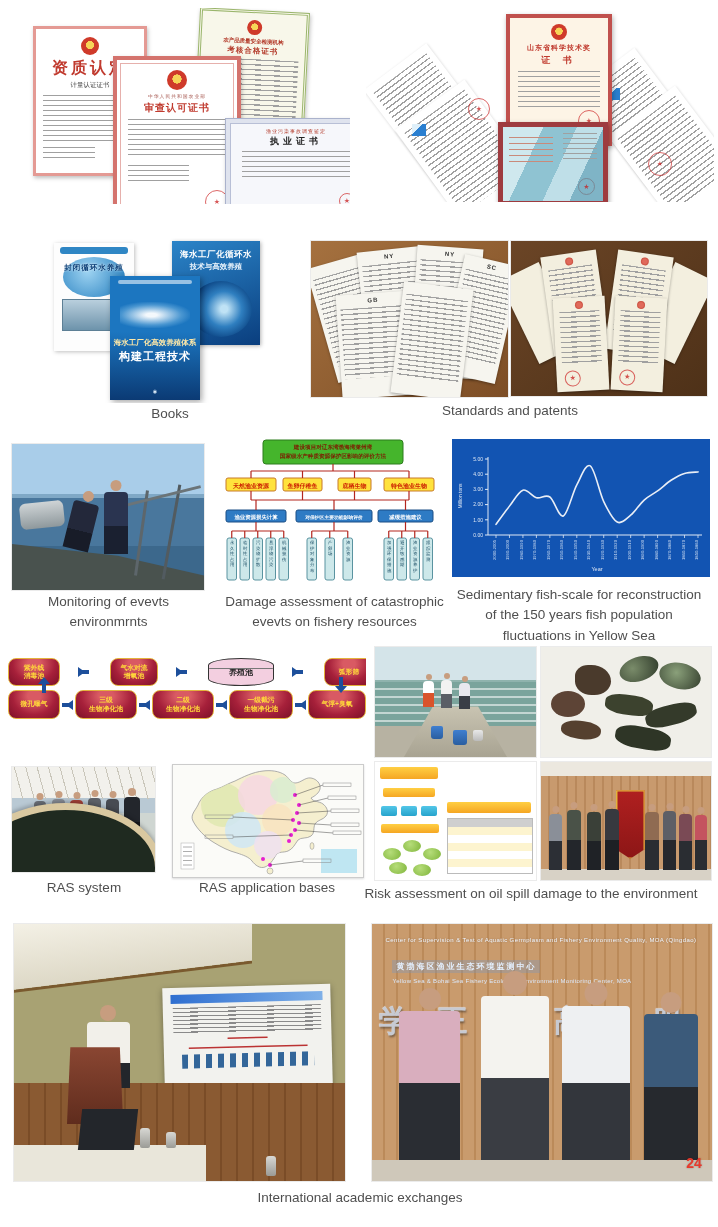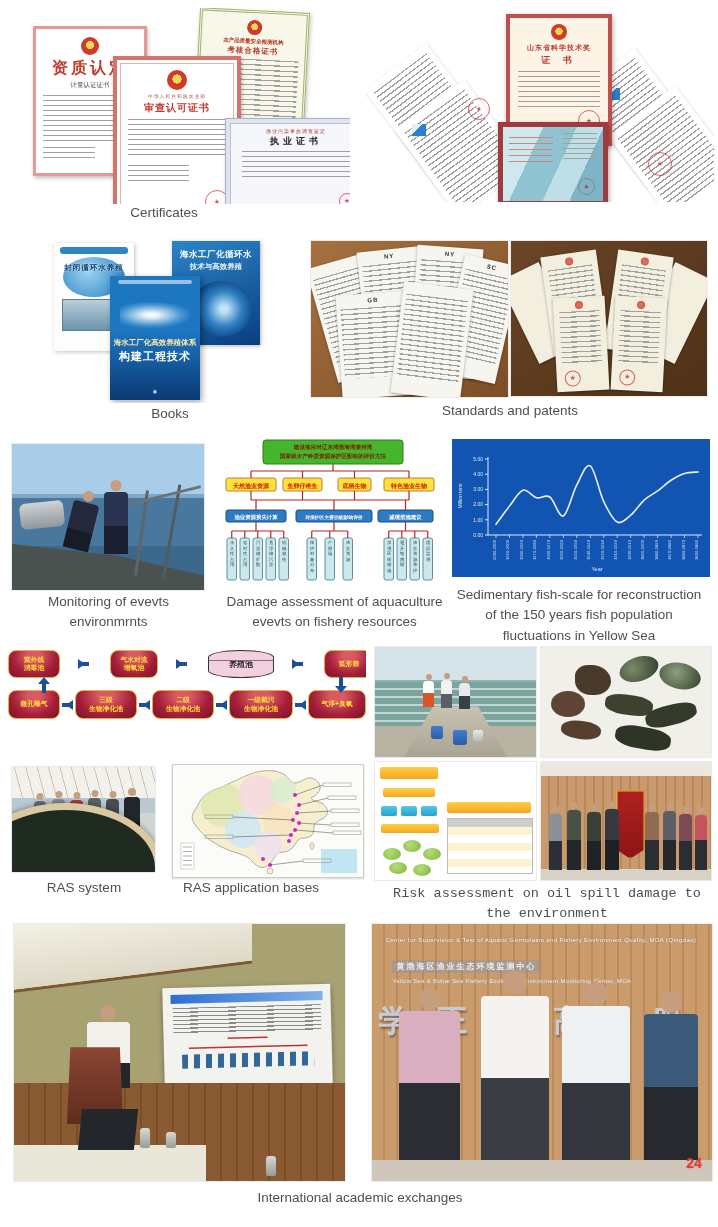--- a/index.html
+++ b/index.html
@@ -74,21 +74,21 @@
   #monit .rail{position:absolute;background:#5d666b;}
   .person{position:absolute;border-radius:4px 4px 0 0;}
   .person::before{content:"";position:absolute;left:50%;transform:translateX(-50%);top:calc(-1*var(--h) - 1px);width:var(--h);height:var(--h);border-radius:50%;background:var(--skin,#c79d7f);}
   
   #damage{left:221px;top:438px;width:228px;height:148px;background:#fff;}
   
   #fishchart{left:452px;top:439px;width:258px;height:138px;background:#1254b2;}
   
   #rasflow{left:8px;top:646px;width:358px;height:76px;}
   .rrow{position:absolute;left:0;right:0;display:flex;align-items:stretch;}
-  #rastop{top:4px;height:28px;gap:20px;}
+  #rastop{top:12px;height:28px;gap:20px;}
   #rasbot{top:44px;height:29px;}
   .rbox{background:radial-gradient(ellipse at 50% 18%,#d95a63 0 18%,#a6203a 60%,#7c1028);border:1px solid #e3b23c;border-radius:8px;
         color:#ffd83a;font-weight:bold;font-size:6.8px;line-height:1.18;display:flex;align-items:center;justify-content:center;
         text-align:center;white-space:pre-line;flex:0 0 auto;}
   #rastop .rbox:nth-child(1){width:50px;} #rastop .rbox:nth-child(3){width:46px;}
   #rastop .rbox:nth-child(7){width:48px;} #rastop .rbox:nth-child(9){width:55px;}
   #rasbot .rbox:nth-child(1){width:50px;} #rasbot .rbox:nth-child(3){width:60px;}
   #rasbot .rbox:nth-child(5){width:60px;} #rasbot .rbox:nth-child(7){width:62px;} #rasbot .rbox:nth-child(9){width:56px;}
   .cyl{flex:0 0 auto;width:64px;position:relative;background:#f3cfe0;border:1px solid #333;border-radius:50% / 26%;
        display:flex;align-items:center;justify-content:center;font-size:8px;font-weight:bold;color:#222;}
@@ -181,21 +181,20 @@
     </div>
     <div class="cert c4">
       <div class="inner">
         <div class="t1">渔业污染事故调查鉴定</div>
         <div class="t2">执业证书</div>
         <div class="lines" style="height:30px;margin:0 4px;"></div>
         <div class="seal" style="right:6px;bottom:3px;width:14px;height:14px;"></div>
       </div>
     </div>
   </section>
-  <div class="cap" style="left:28px;top:203px;width:272px;">Certificates</div>
 
   <section class="fig" id="award">
     <div class="tilt" style="left:28px;top:48px;width:66px;height:110px;">
         <div class="lines" style="height:92px;"></div>
       </div>
     <div class="tilt" style="left:60px;top:86px;width:74px;height:118px;transform:rotate(-36deg);">
         <div class="lines" style="height:100px;"></div>
       </div>
     <div class="tilt" style="left:238px;top:52px;width:62px;height:104px;">
         <div class="lines" style="height:86px;"></div>
@@ -376,21 +375,21 @@
         <line x1="108.75" y1="93" x2="108.75" y2="100" stroke="#b3261e" stroke-width="1.2"></line>
         <line x1="126.75" y1="93" x2="126.75" y2="100" stroke="#b3261e" stroke-width="1.2"></line>
         <line x1="184.5" y1="84" x2="184.5" y2="93" stroke="#b3261e" stroke-width="1.2"></line>
         <line x1="167.75" y1="93" x2="206.75" y2="93" stroke="#b3261e" stroke-width="1.2"></line>
         <line x1="167.75" y1="93" x2="167.75" y2="100" stroke="#b3261e" stroke-width="1.2"></line>
         <line x1="180.75" y1="93" x2="180.75" y2="100" stroke="#b3261e" stroke-width="1.2"></line>
         <line x1="193.75" y1="93" x2="193.75" y2="100" stroke="#b3261e" stroke-width="1.2"></line>
         <line x1="206.75" y1="93" x2="206.75" y2="100" stroke="#b3261e" stroke-width="1.2"></line>
       </svg></section>
   <div class="cap" style="left:212px;top:592px;width:245px;">
-    <span>Damage assessment of aquaculture</span><br>
+    <span>Damage assessment of catastrophic</span><br>
     <span>evevts on fishery resources</span>
   </div>
 
   <section class="fig" id="fishchart" style="background: rgb(18, 84, 178);"><svg viewBox="0 0 258 138" width="258" height="138">
         <path d="M36,18 V96 H250" stroke="#dfe8f5" stroke-width="1" fill="none"></path>
         <line x1="33" y1="96" x2="36" y2="96" stroke="#dfe8f5" stroke-width="1"></line>
         <text x="31" y="97.8" text-anchor="end" font-size="5" fill="#dfe8f5" font-family="sans-serif">0.00</text>
         <line x1="33" y1="80.8" x2="36" y2="80.8" stroke="#dfe8f5" stroke-width="1"></line>
         <text x="31" y="82.6" text-anchor="end" font-size="5" fill="#dfe8f5" font-family="sans-serif">1.00</text>
         <line x1="33" y1="65.6" x2="36" y2="65.6" stroke="#dfe8f5" stroke-width="1"></line>
@@ -516,21 +515,21 @@
     <div class="banner"></div>
     <div class="person" style="left:8px;top:52px;width:13px;height:56px;--h:7px;background:linear-gradient(#8a8f98 0 48%,#2c2f35 48%);"></div>
     <div class="person" style="left:26px;top:48px;width:14px;height:60px;--h:7px;background:linear-gradient(#4a5248 0 50%,#23262b 50%);"></div>
     <div class="person" style="left:46px;top:50px;width:14px;height:58px;--h:7px;background:linear-gradient(#3a4038 0 50%,#1f2226 50%);"></div>
     <div class="person" style="left:64px;top:47px;width:14px;height:61px;--h:7px;background:linear-gradient(#37393f 0 50%,#1d2024 50%);"></div>
     <div class="person" style="left:104px;top:50px;width:14px;height:58px;--h:7px;background:linear-gradient(#8f6b52 0 48%,#2a2d32 48%);"></div>
     <div class="person" style="left:122px;top:49px;width:13px;height:59px;--h:7px;background:linear-gradient(#5d5f66 0 50%,#26282d 50%);"></div>
     <div class="person" style="left:138px;top:52px;width:13px;height:56px;--h:7px;background:linear-gradient(#7a4a55 0 48%,#2a2d32 48%);"></div>
     <div class="person" style="left:154px;top:53px;width:12px;height:55px;--h:7px;background:linear-gradient(#c4535f 0 46%,#2a2d32 46%);"></div>
   </section>
-  <div class="cap" style="left:378px;top:884px;width:338px;font-family:Liberation Mono, monospace;">Risk assessment on oil spill damage to the environment</div>
+  <div class="cap" style="left:362px;top:884px;width:338px;">Risk assessment on oil spill damage to the environment</div>
 
   <section class="photo" id="rasphoto">
     <div class="truss"></div>
     <div class="person" style="left:22px;top:34px;width:12px;height:34px;--h:7px;background:linear-gradient(#6b7078 0 55%,#32353b 55%);"></div>
     <div class="person" style="left:40px;top:32px;width:13px;height:36px;--h:7px;background:linear-gradient(#8a8f98 0 55%,#3a3d43 55%);"></div>
     <div class="person" style="left:58px;top:33px;width:13px;height:36px;--h:7px;background:linear-gradient(#a8433a 0 55%,#33363c 55%);"></div>
     <div class="person" style="left:76px;top:31px;width:13px;height:38px;--h:7px;background:linear-gradient(#5d6168 0 55%,#2c2f35 55%);"></div>
     <div class="person" style="left:94px;top:32px;width:13px;height:38px;--h:7px;background:linear-gradient(#474b52 0 55%,#26292e 55%);"></div>
     <div class="person" style="left:112px;top:30px;width:16px;height:42px;--h:8px;background:linear-gradient(#23262c 0 60%,#16181c 60%);"></div>
     <div class="tank"></div>
@@ -577,21 +576,21 @@
         <rect x="32" y="70" width="28" height="3.6" fill="none" stroke="#888" stroke-width="0.5"></rect>
         <line x1="97" y1="100" x2="130" y2="96" stroke="#444" stroke-width="0.5"></line>
         <rect x="130" y="94" width="28" height="3.6" fill="none" stroke="#888" stroke-width="0.5"></rect>
         <rect x="8" y="78" width="13" height="26" fill="#fff" stroke="#aaa" stroke-width="0.5"></rect>
         <line x1="10" y1="82" x2="19" y2="82" stroke="#999" stroke-width="0.8"></line>
         <line x1="10" y1="86.5" x2="19" y2="86.5" stroke="#999" stroke-width="0.8"></line>
         <line x1="10" y1="91" x2="19" y2="91" stroke="#999" stroke-width="0.8"></line>
         <line x1="10" y1="95.5" x2="19" y2="95.5" stroke="#999" stroke-width="0.8"></line>
         <line x1="10" y1="100" x2="19" y2="100" stroke="#999" stroke-width="0.8"></line>
       </svg></section>
-  <div class="cap" style="left:152px;top:878px;width:198px;">RAS application bases</div>
+  <div class="cap" style="left:168px;top:878px;width:198px;">RAS application bases</div>
 
   <section class="photo" id="intl1">
     <div class="beam"></div>
     <div class="screen">
       <div class="sl-title"></div>
       <div class="sl-text"></div>
       <div class="sl-flow"></div>
     </div>
     <div class="wood"></div>
     <div class="person" style="left:22%;top:38%;width:13%;height:26%;--h:16px;background:linear-gradient(#f2f0ea 0 62%,#23262b 62%);"></div>

